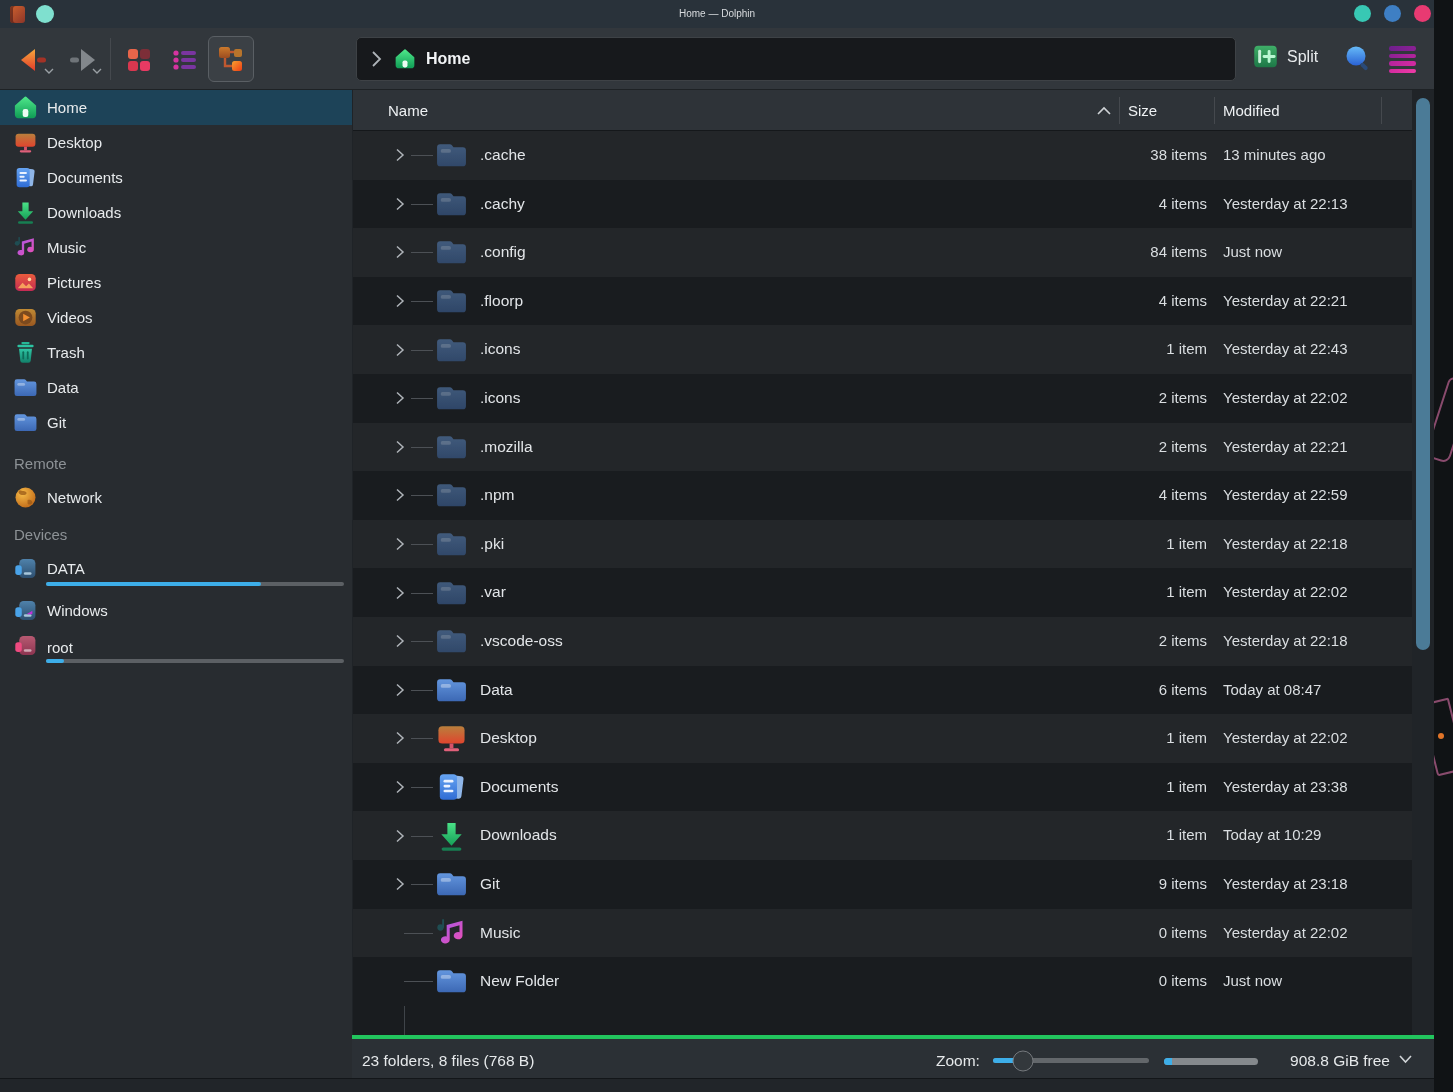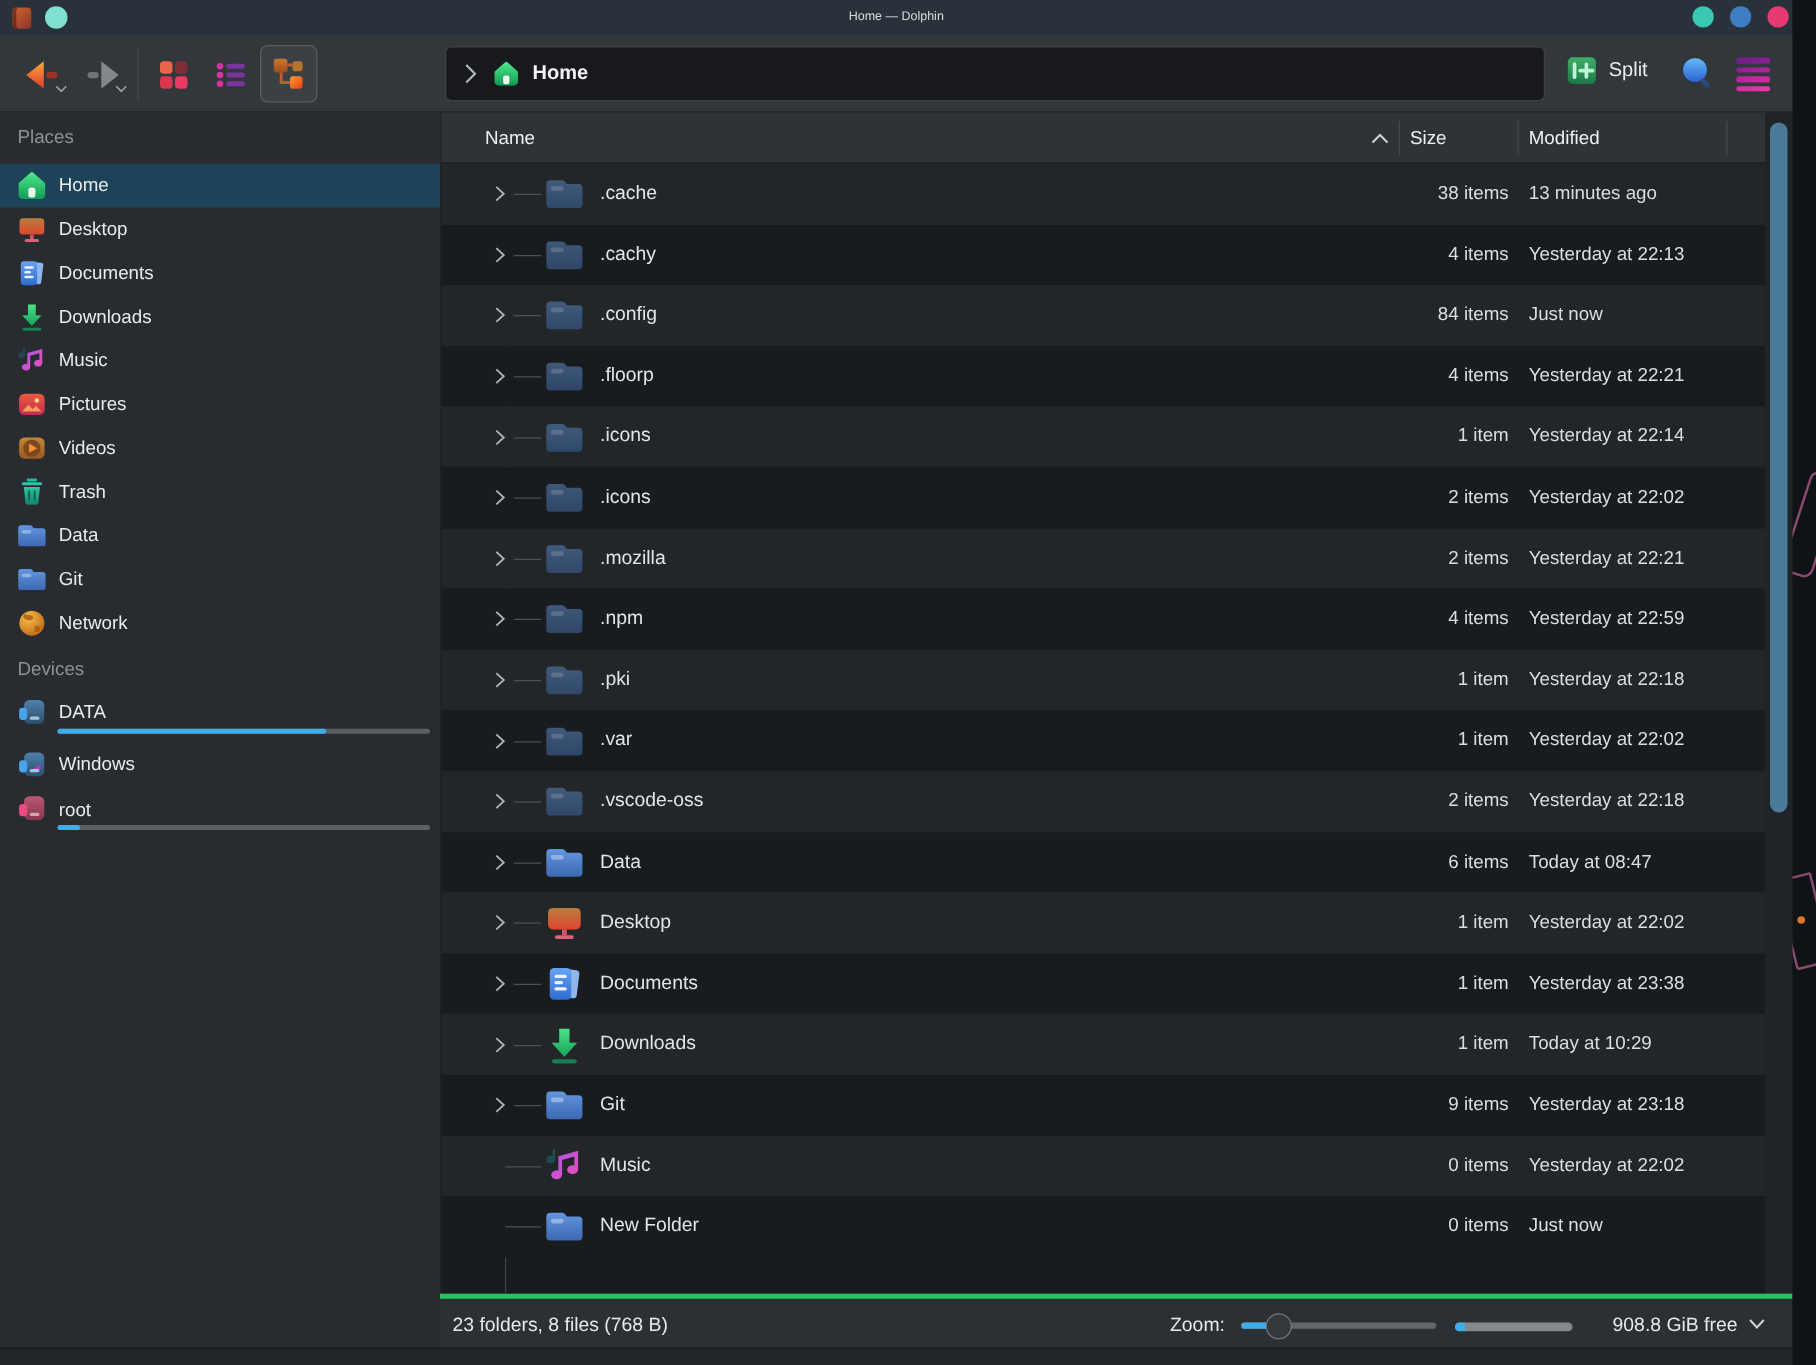--- a/index.html
+++ b/index.html
@@ -261,21 +261,20 @@
 
       <div class="menu-btn">
         <i style="background:linear-gradient(90deg,#6e1f8c,#8c2194)"></i>
         <i style="background:linear-gradient(90deg,#8c2194,#b4249c)"></i>
         <i style="background:linear-gradient(90deg,#b4249c,#d32ba0)"></i>
         <i style="background:linear-gradient(90deg,#d32ba0,#ee3ba6)"></i>
       </div>
     </div>
 
     <aside class="sidebar" id="sidebar">
-        <div class="side-header" style="margin-top: 8px; margin-bottom: 9px;">Places</div>
         <div class="side-item selected">
           <span class="sicon">
             <svg width="25" height="25" viewBox="0 0 24 24">
               <path d="M12 2.5 2.8 10.5V19a2.2 2.2 0 0 0 2.2 2.2h14a2.2 2.2 0 0 0 2.2-2.2v-8.5z" fill="url(#ghome)" stroke="url(#ghome)" stroke-width="2" stroke-linejoin="round"></path>
               <rect x="9.3" y="13.5" width="5.4" height="7.7" rx="2" fill="#eafcf2"></rect>
             </svg>
           </span>
           <span>Home</span>
         </div>
         <div class="side-item">
@@ -362,20 +361,21 @@
         </div>
         <div class="side-item">
           <span class="sicon">
             <svg width="25" height="25" viewBox="0 0 32 32">
               <path d="M5 5.5h9.2a3 3 0 0 1 2.4 1.2l1.3 1.7H27a3 3 0 0 1 3 3V24a3 3 0 0 1-3 3H5a3 3 0 0 1-3-3V8.5a3 3 0 0 1 3-3z" fill="url(#gfold)"></path>
               <rect x="5.5" y="10.2" width="10" height="3.6" rx="1.8" fill="rgba(255,255,255,.35)"></rect>
             </svg>
           </span>
           <span>Git</span>
         </div>
+        <div class="side-header" style="margin-top: 12px; margin-bottom: 4px;">Remote</div>
         <div class="side-item">
           <span class="sicon">
             <svg width="25" height="25" viewBox="0 0 24 24">
               <circle cx="12" cy="12" r="9.6" fill="url(#gnet)"></circle>
               <path d="M6.5 5c2.2 1.2 5.4.2 6.4 2.2s-3.2 3.2-5.4 2.1-3-3.1-1-4.3z" fill="#8a4a10" opacity=".65"></path>
               <path d="M14 14.5c2.2-1.1 4.4 0 4.4 2.1s-3.3 3.2-4.4 1.1z" fill="#8a4a10" opacity=".55"></path>
             </svg>
           </span>
           <span>Network</span>
         </div>
@@ -508,21 +508,21 @@
               </svg>
             </span>
             <span class="ficon dim">
               <svg width="33" height="33" viewBox="0 0 32 32">
                 <path d="M5 5.5h9.2a3 3 0 0 1 2.4 1.2l1.3 1.7H27a3 3 0 0 1 3 3V24a3 3 0 0 1-3 3H5a3 3 0 0 1-3-3V8.5a3 3 0 0 1 3-3z" fill="url(#gfoldh)"></path>
                 <rect x="5.5" y="10.2" width="10" height="3.6" rx="1.8" fill="rgba(255,255,255,.22)"></rect>
               </svg>
             </span>
             <span class="fname">.icons</span>
             <span class="fsize">1 item</span>
-            <span class="fmod">Yesterday at 22:14</span>
+            <span class="fmod">Yesterday at 22:43</span>
           </div>
           <div class="row">
             <span class="tick"></span>
             <span class="expander">
               <svg width="10" height="15" viewBox="0 0 10 15">
                 <polyline points="2,2 8,7.5 2,13" fill="none" stroke="#aeb3b8" stroke-width="1.5"></polyline>
               </svg>
             </span>
             <span class="ficon dim">
               <svg width="33" height="33" viewBox="0 0 32 32">

